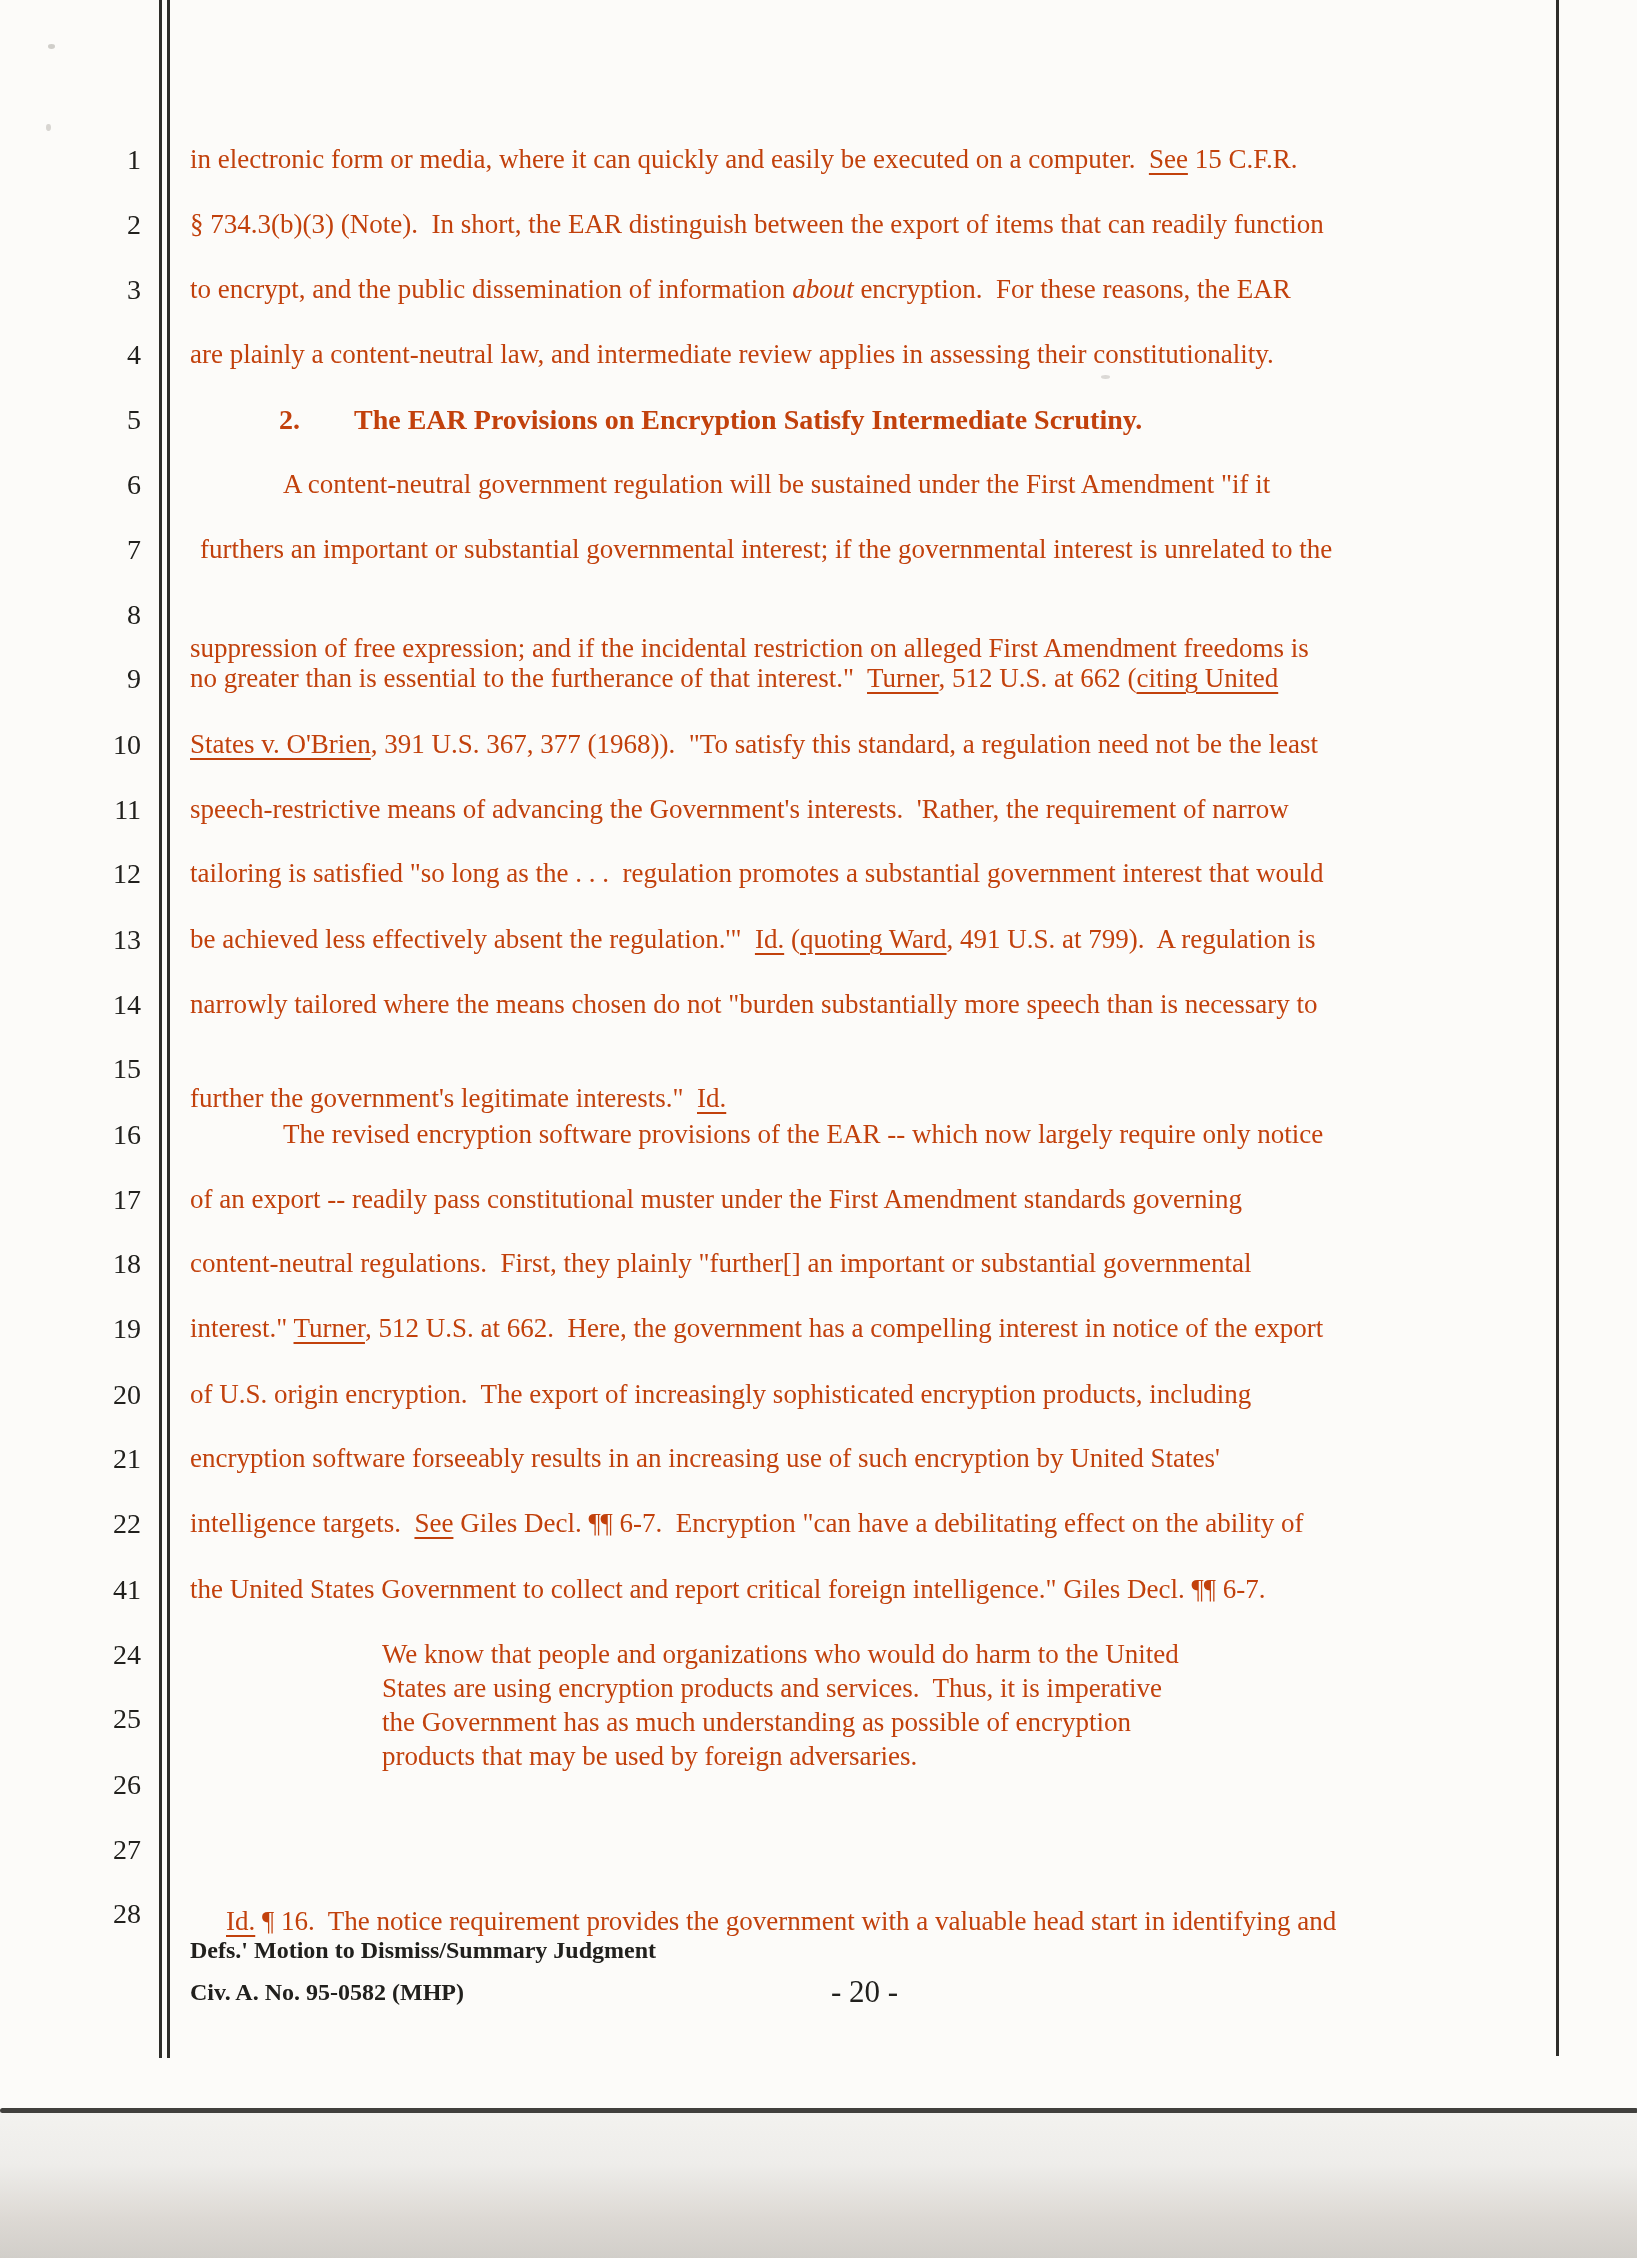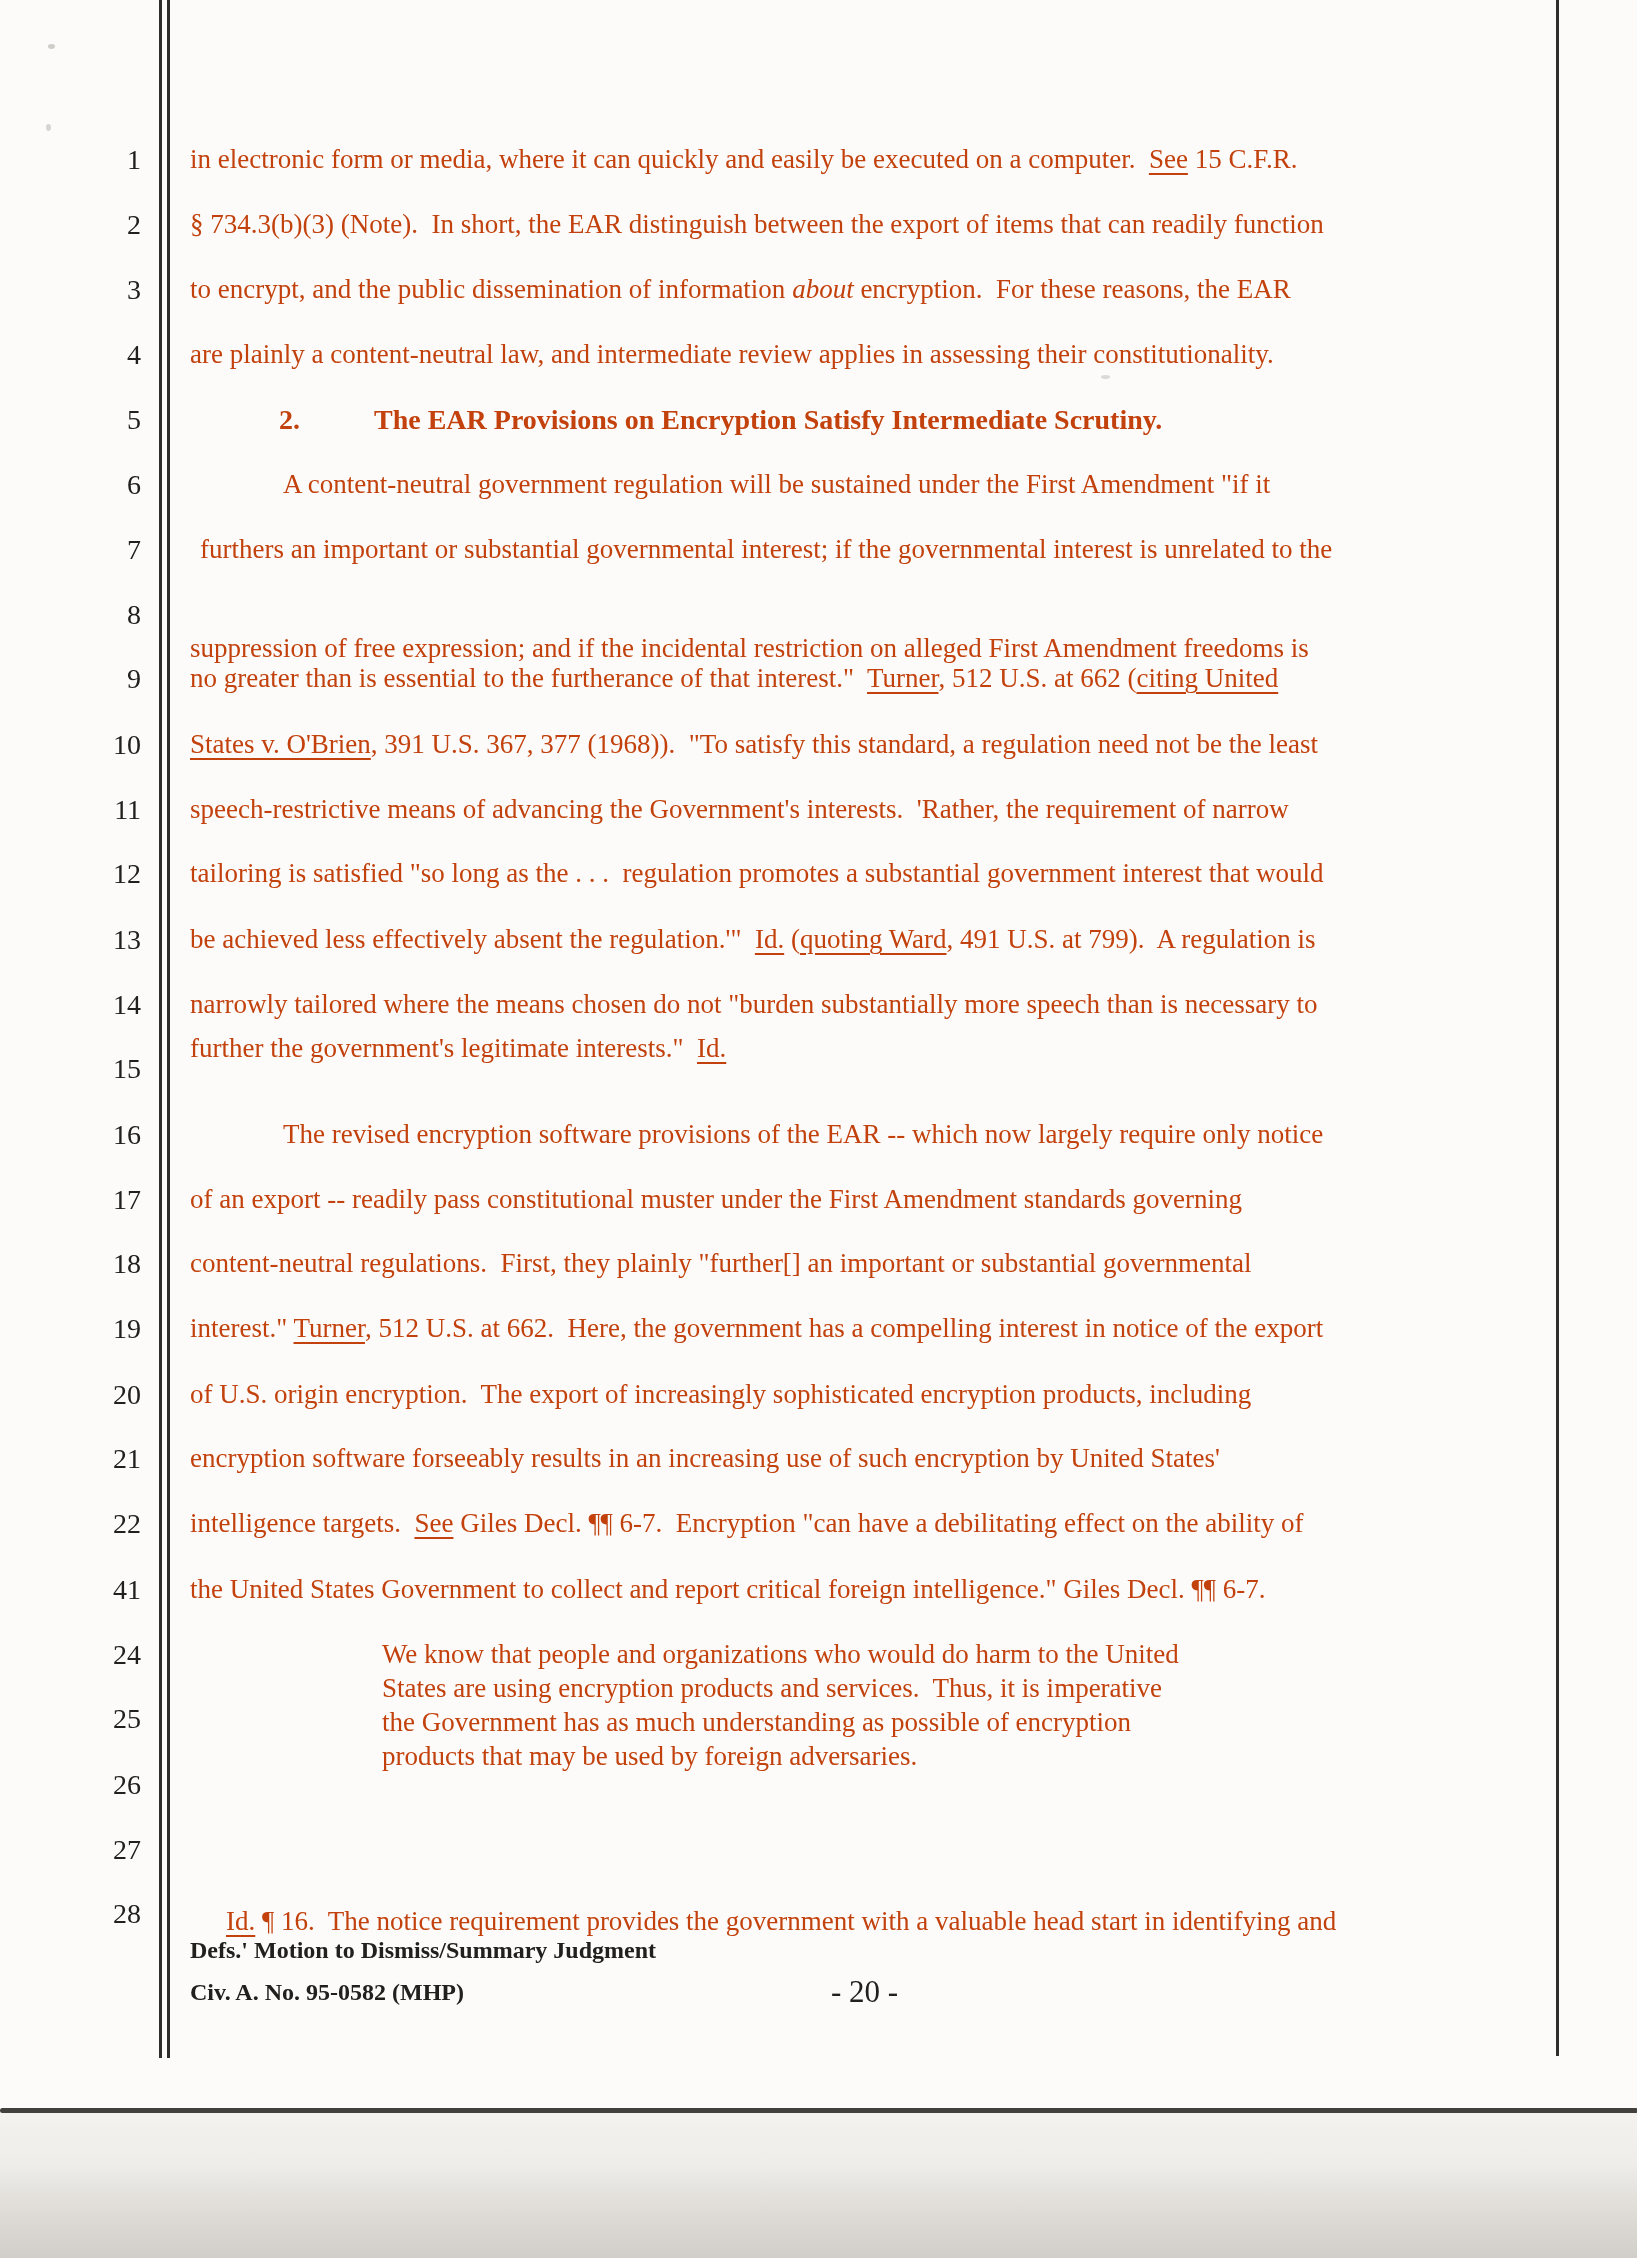--- a/index.html
+++ b/index.html
@@ -26,21 +26,21 @@
   
   .textcol{position:absolute;left:0;top:0;width:1638px;height:2258px;}
   .tline{
     position:absolute;left:190px;width:1328px;
     font-size:27px;line-height:33px;
     white-space:pre;color:#c2410c;
   }
   .tline.heading{padding-left:89px;font-weight:bold;font-size:28px;}
   .tline.ind{padding-left:93px;}
   .tline.quote{padding-left:192px;}
-  .tab{margin-left:74px;}
+  .tab{margin-left:54px;}
   .u{text-decoration:underline;text-decoration-thickness:1.9px;text-underline-offset:4.8px;}
   .i{font-style:italic;}
   .b{font-weight:bold;}
   
   .footer-title{position:absolute;left:190px;top:1935px;font-weight:bold;font-size:24px;line-height:30px;white-space:pre;}
   .footer-num{position:absolute;left:190px;top:1977px;font-weight:bold;font-size:24px;line-height:30px;white-space:pre;}
   .pageno{position:absolute;left:768px;top:1974px;width:193px;text-align:center;font-size:31px;line-height:35px;white-space:pre;}
   
   .scan-line{position:absolute;left:0;top:2108px;width:1638px;height:4.8px;background:#41403d;border-radius:2.9px;}
   .bottom-band{
@@ -101,21 +101,21 @@
       <div class="tline heading" style="top: 403px;"><span class="b">2.</span><span class="b tab">The EAR Provisions on Encryption Satisfy Intermediate Scrutiny.</span></div>
       <div class="tline ind" style="top: 468px;"><span>A content-neutral government regulation will be sustained under the First Amendment "if it</span></div>
       <div class="tline" style="top: 533px; margin-left: 10px;"><span>furthers an important or substantial governmental interest; if the governmental interest is unrelated to the</span></div>
       <div class="tline" style="top: 632px;"><span>suppression of free expression; and if the incidental restriction on alleged First Amendment freedoms is</span></div>
       <div class="tline" style="top: 662px;"><span>no greater than is essential to the furtherance of that interest."  </span><span class="u">Turner</span><span>, 512 U.S. at 662 (</span><span class="u">citing United</span></div>
       <div class="tline" style="top: 728px;"><span class="u">States v. O'Brien</span><span>, 391 U.S. 367, 377 (1968)).  "To satisfy this standard, a regulation need not be the least</span></div>
       <div class="tline" style="top: 793px;"><span>speech-restrictive means of advancing the Government's interests.  'Rather, the requirement of narrow</span></div>
       <div class="tline" style="top: 857px;"><span>tailoring is satisfied "so long as the . . .  regulation promotes a substantial government interest that would</span></div>
       <div class="tline" style="top: 923px;"><span>be achieved less effectively absent the regulation.'"  </span><span class="u">Id.</span><span> (</span><span class="u">quoting Ward</span><span>, 491 U.S. at 799).  A regulation is</span></div>
       <div class="tline" style="top: 988px;"><span>narrowly tailored where the means chosen do not "burden substantially more speech than is necessary to</span></div>
-      <div class="tline" style="top: 1032px;"><span>further the government's legitimate interests."  </span><span class="u">Id.</span></div>
+      <div class="tline" style="top: 1082px;"><span>further the government's legitimate interests."  </span><span class="u">Id.</span></div>
       <div class="tline ind" style="top: 1118px;"><span>The revised encryption software provisions of the EAR -- which now largely require only notice</span></div>
       <div class="tline" style="top: 1183px;"><span>of an export -- readily pass constitutional muster under the First Amendment standards governing</span></div>
       <div class="tline" style="top: 1247px;"><span>content-neutral regulations.  First, they plainly "further[] an important or substantial governmental</span></div>
       <div class="tline" style="top: 1312px;"><span>interest." </span><span class="u">Turner</span><span>, 512 U.S. at 662.  Here, the government has a compelling interest in notice of the export</span></div>
       <div class="tline" style="top: 1378px;"><span>of U.S. origin encryption.  The export of increasingly sophisticated encryption products, including</span></div>
       <div class="tline" style="top: 1442px;"><span>encryption software forseeably results in an increasing use of such encryption by United States'</span></div>
       <div class="tline" style="top: 1507px;"><span>intelligence targets.  </span><span class="u">See</span><span> Giles Decl. ¶¶ 6-7.  Encryption "can have a debilitating effect on the ability of</span></div>
       <div class="tline" style="top: 1573px;"><span>the United States Government to collect and report critical foreign intelligence." Giles Decl. ¶¶ 6-7.</span></div>
       <div class="tline quote" style="top: 1638px;"><span>We know that people and organizations who would do harm to the United</span></div>
       <div class="tline quote" style="top: 1672px;"><span>States are using encryption products and services.  Thus, it is imperative</span></div>

